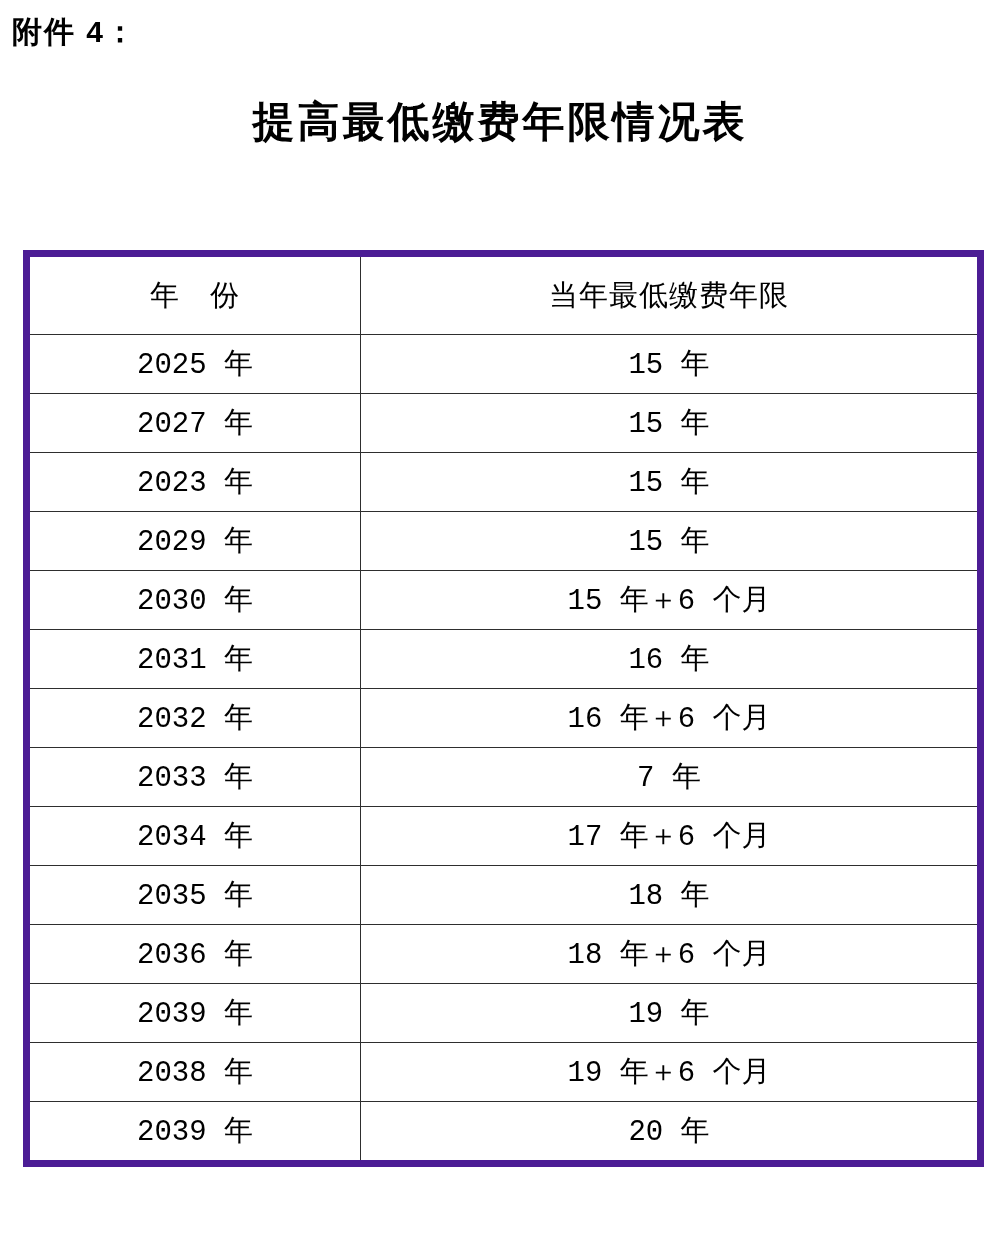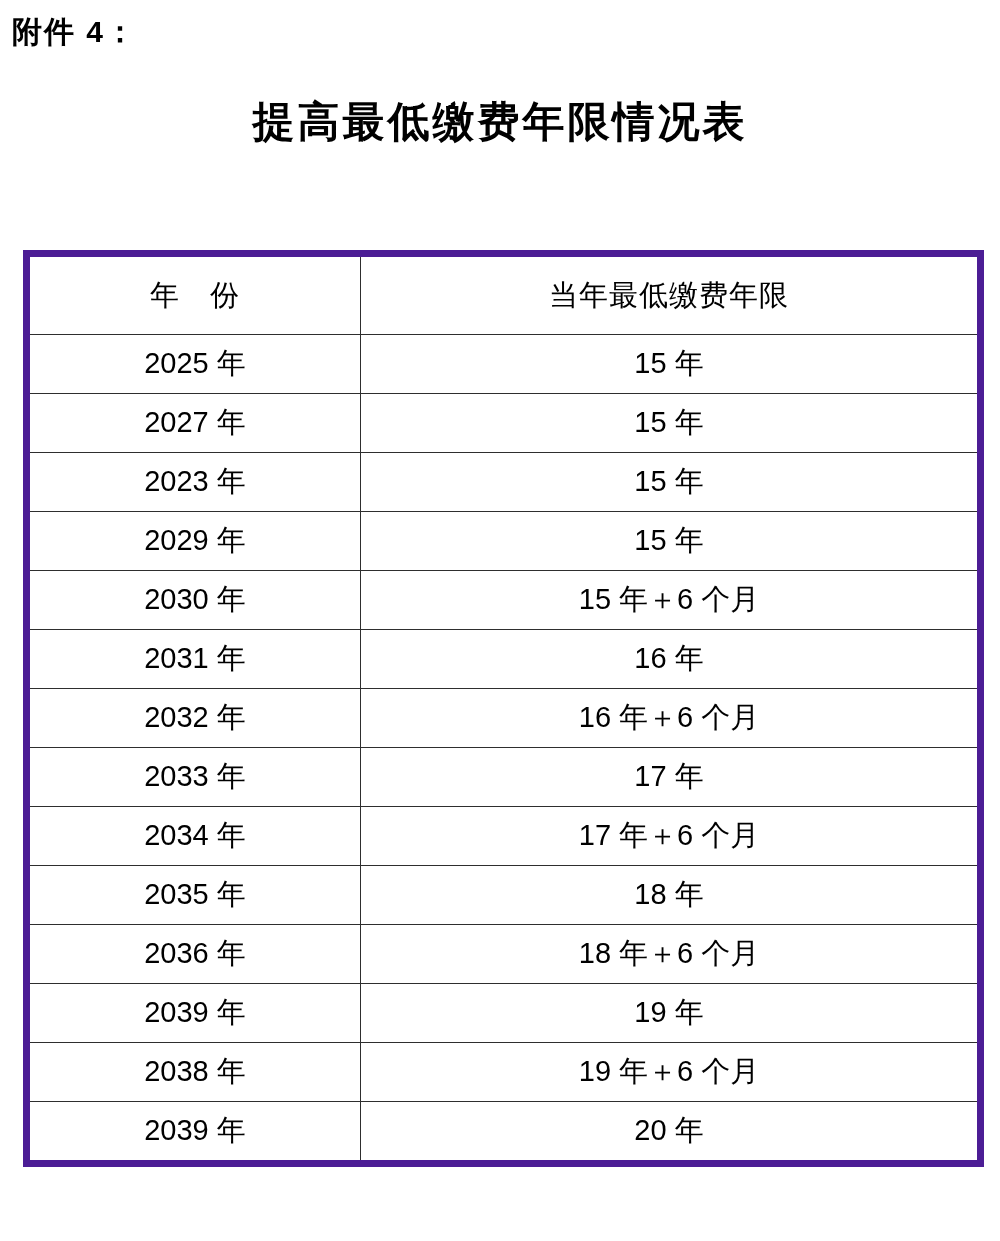--- a/index.html
+++ b/index.html
@@ -60,21 +60,21 @@
     height: 77px;
     font-size: 29px;
     font-weight: 500;
     font-family: "Liberation Sans", "DejaVu Sans", sans-serif;
     letter-spacing: 1px;
   }
   table.years-table td {
     height: 58px;
     font-size: 29px;
     font-weight: 400;
-    font-family: Liberation Sans, sans-serif;
+    font-family: Liberation Mono, monospace;
   }
 </style>
 </head>
 <body>
 
 <div class="attachment-label">附件 4：</div>
 
 <div class="doc-title">提高最低缴费年限情况表</div>
 
 <table class="years-table">
@@ -112,21 +112,21 @@
     <tr>
       <td>2031 年</td>
       <td>16 年</td>
     </tr>
     <tr>
       <td>2032 年</td>
       <td>16 年＋6 个月</td>
     </tr>
     <tr>
       <td>2033 年</td>
-      <td>17 年</td>
+      <td>7 年</td>
     </tr>
     <tr>
       <td>2034 年</td>
       <td>17 年＋6 个月</td>
     </tr>
     <tr>
       <td>2035 年</td>
       <td>18 年</td>
     </tr>
     <tr>

